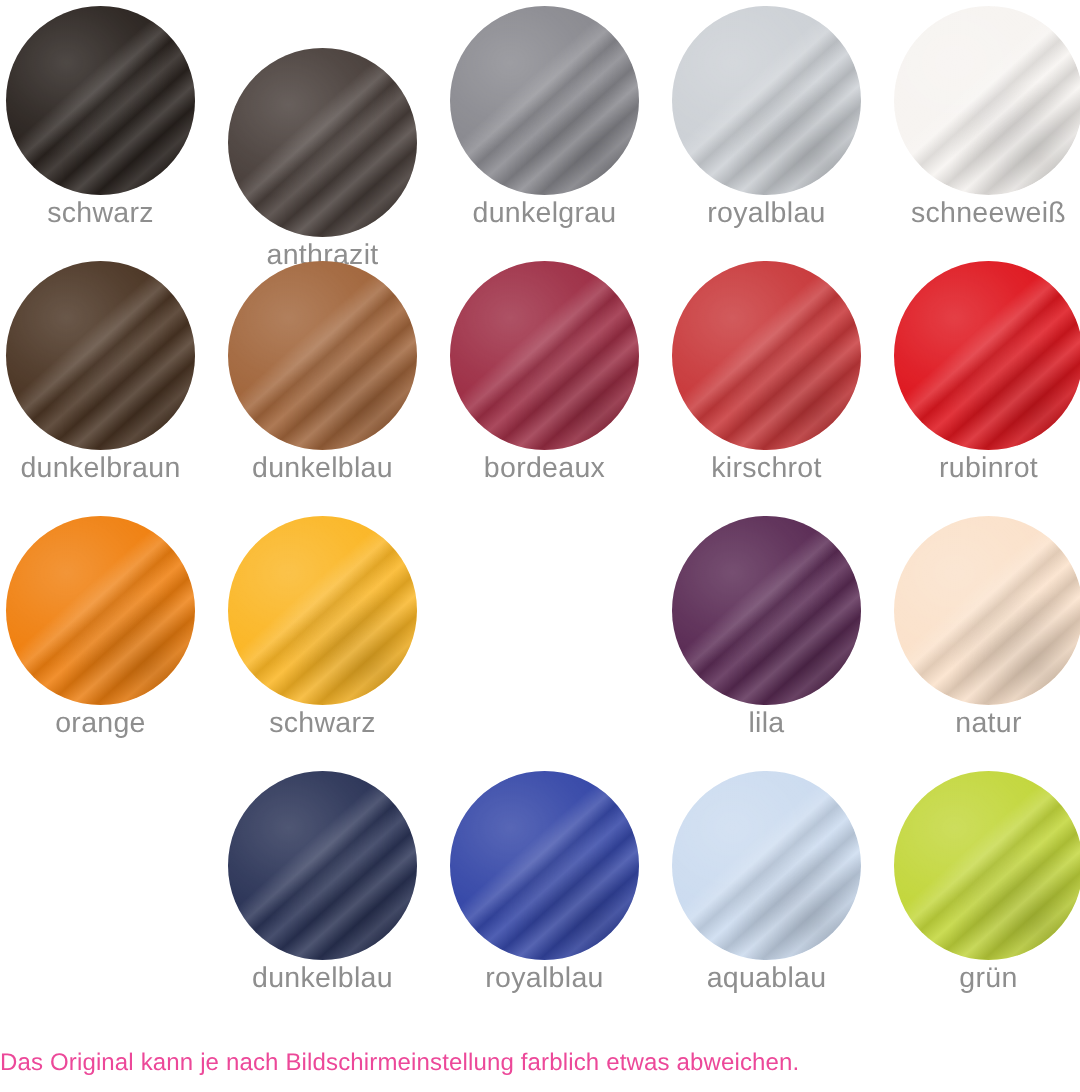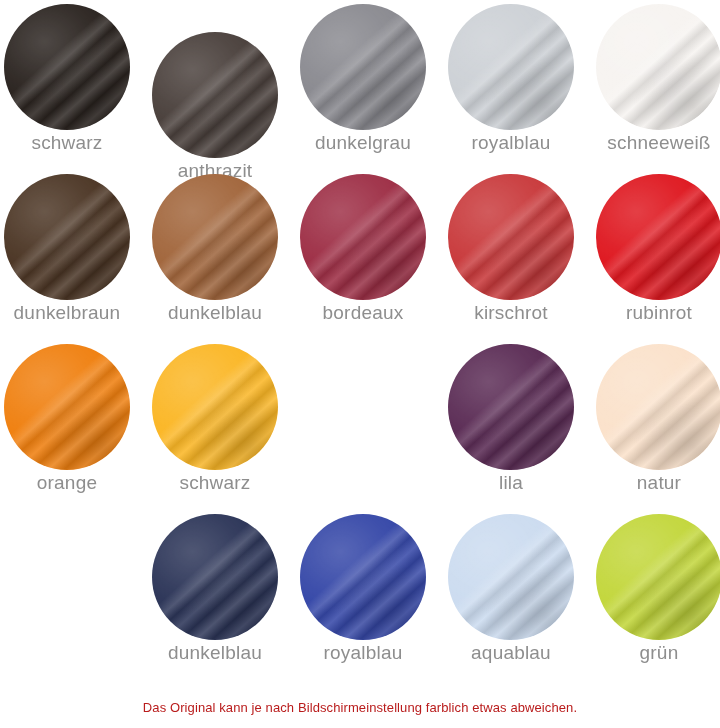--- a/index.html
+++ b/index.html
@@ -90,23 +90,22 @@
     letter-spacing: 0.2px;
     color: #8e8e8e;
     font-family: "Liberation Sans", sans-serif;
     white-space: nowrap;
   }
   #footer-note {
     position: absolute;
     left: 0;
     right: 0;
     top: 700px;
-    text-align: center;
-    font-size: 13px;
-    color: #b91c1c;
+    font-size: 16px;
+    color: #ec4899;
     letter-spacing: 0.1px;
     font-family: "Liberation Sans", sans-serif;
   }
 </style>
 </head>
 <body>
 
 <div id="swatch-board">
     <div class="swatch-row" style="position: absolute; top: 0px; left: 0px;">
       <div class="swatch-cell" style="left: -7px;">

